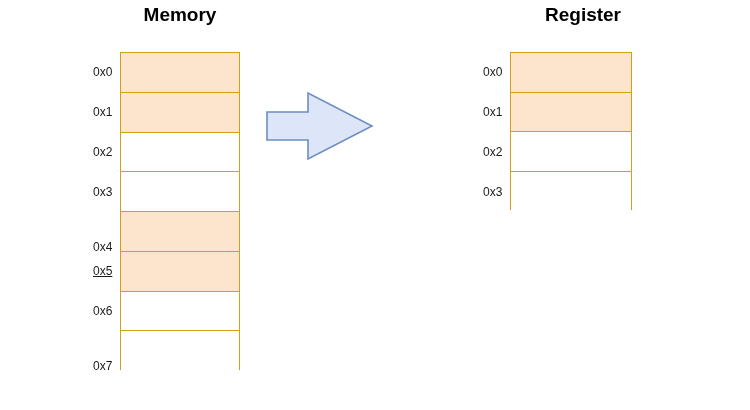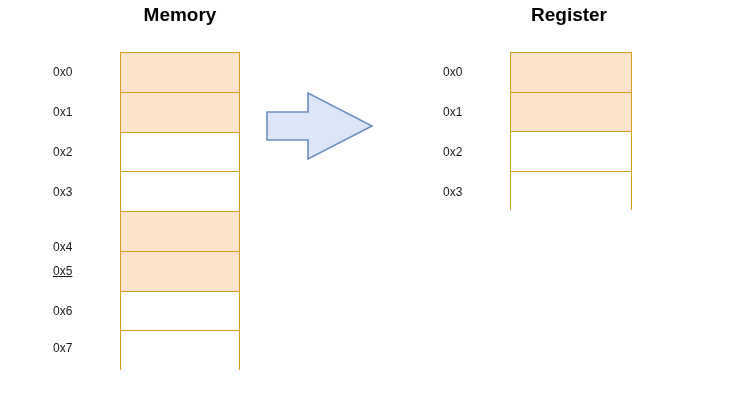--- a/index.html
+++ b/index.html
@@ -11,39 +11,40 @@
     height: 410px;
     background: #ffffff;
     font-family: "Liberation Sans", sans-serif;
     overflow: hidden;
   }
   #canvas {
     position: relative;
     width: 602px;
     height: 410px;
     background: #ffffff;
+    padding-left: 40px;
   }
 
   
   .panel-title {
     position: absolute;
     font-size: 19px;
     font-weight: bold;
     color: #000000;
     text-align: center;
     letter-spacing: 0px;
     white-space: nowrap;
   }
   #memory-title {
     left: 100px;
     top: 4px;
     width: 160px;
   }
   #register-title {
-    left: 489px;
+    left: 503px;
     top: 4px;
     width: 160px;
   }
 
   
   .addr-col {
     position: absolute;
   }
   .addr-label {
     position: absolute;
@@ -110,21 +111,21 @@
   <div id="memory-title" class="panel-title">Memory</div>
 
   <div class="addr-col" id="memory-addr-col">
     <div class="addr-label" style="left:53px; top:66px;">0x0</div>
     <div class="addr-label" style="left:53px; top:106px;">0x1</div>
     <div class="addr-label" style="left:53px; top:146px;">0x2</div>
     <div class="addr-label" style="left:53px; top:186px;">0x3</div>
     <div class="addr-label" style="left:53px; top:241px;">0x4</div>
     <div class="addr-label" style="left:53px; top:265px;text-decoration:underline;">0x5</div>
     <div class="addr-label" style="left:53px; top:305px;">0x6</div>
-    <div class="addr-label" style="left:53px; top:342px;">0x7</div>
+    <div class="addr-label" style="left:53px; top:360px;">0x7</div>
   </div>
 
   <div id="memory-table" class="cell-table">
     <div class="cell filled"></div>
     <div class="cell filled"></div>
     <div class="cell"></div>
     <div class="cell"></div>
     <div class="cell filled"></div>
     <div class="cell filled"></div>
     <div class="cell"></div>

